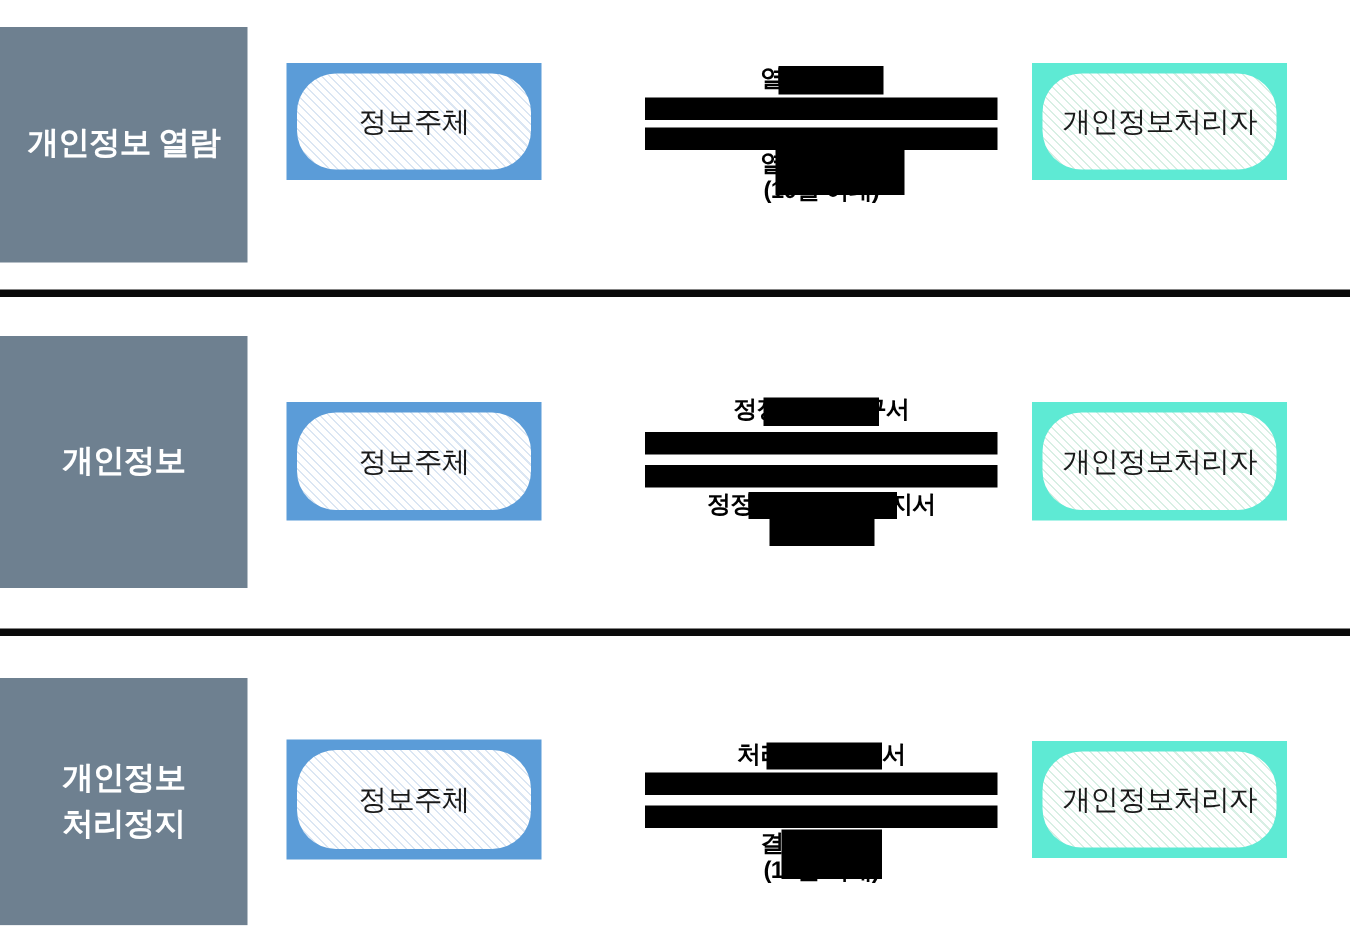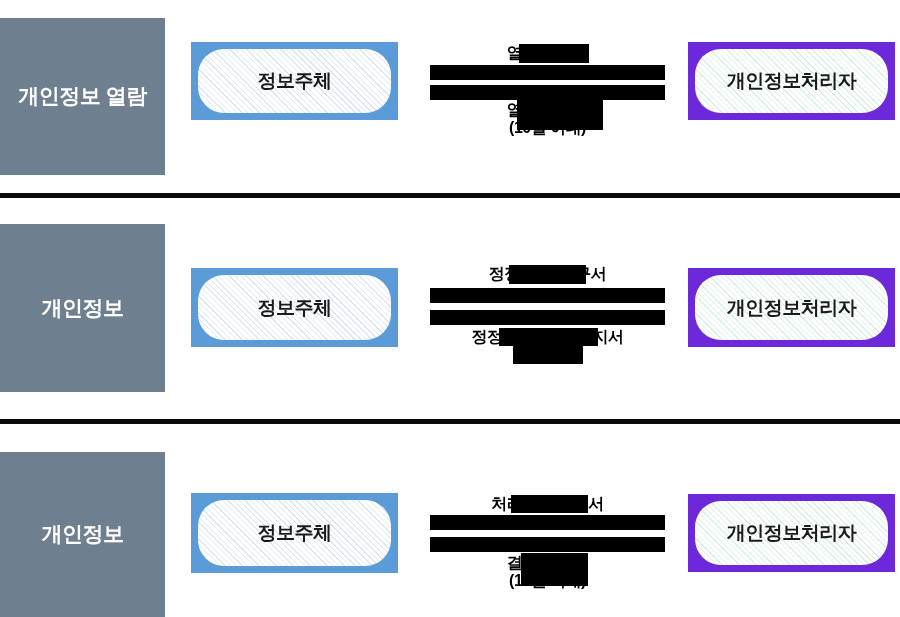--- a/index.html
+++ b/index.html
@@ -5,23 +5,23 @@
   html,body{margin:0;padding:0;background:#ffffff;}
   .canvas{
     position:relative;width:900px;height:617px;background:#ffffff;
     font-family:"Liberation Sans","DejaVu Sans",sans-serif;overflow:hidden;
   }
   .side-label{
     position:absolute;left:0;width:165px;background:#6e8090;color:#ffffff;
     display:flex;flex-direction:column;align-items:center;justify-content:center;
     font-size:21px;font-weight:bold;line-height:1.45;text-align:center;letter-spacing:-0.5px;
   }
-  .actor{position:absolute;width:207px;height:78px;box-sizing:border-box;padding:7px;font-weight:bold;}
+  .actor{position:absolute;width:170px;height:78px;box-sizing:border-box;padding:7px;}
   .actor.blue{background:#5b9cd8;}
-  .actor.green{background:#6d28d9;}
+  .actor.green{background:#5eead4;}
   .actor-inner{
     width:100%;height:100%;border-radius:26px;
     display:flex;align-items:center;justify-content:center;
     font-size:19px;color:#1a1a1a;letter-spacing:-0.5px;
   }
   .hatch-blue{background:repeating-linear-gradient(45deg,#ffffff 0 3px,#dbe6f3 3px 4px);}
   .hatch-green{background:repeating-linear-gradient(45deg,#ffffff 0 3px,#d8efe4 3px 4px);}
   .flow-label{
     position:absolute;left:415px;width:265px;text-align:center;
     font-size:16px;font-weight:bold;color:#000000;line-height:18px;letter-spacing:-0.5px;
@@ -87,20 +87,21 @@
   <div class="redact" style="left:513px;top:346px;width:70px;height:18px;"></div>
 
   <div class="actor green" style="left:688px;top:268px;height:79px;">
     <div class="actor-inner hatch-green">개인정보처리자</div>
   </div>
 
   <div class="divider" style="top:419px;"></div>
 
   <div class="side-label" style="top:452px;height:165px;">
     <span>개인정보</span>
+    <span>처리정지</span>
   </div>
 
   <div class="actor blue" style="left:191px;top:493px;height:80px;">
     <div class="actor-inner hatch-blue">정보주체</div>
   </div>
 
   <div class="flow-label" style="top:495px;">
     <span>처리정지 요구서</span>
   </div>
   <div class="redact" style="left:511px;top:495px;width:77px;height:18px;"></div>

